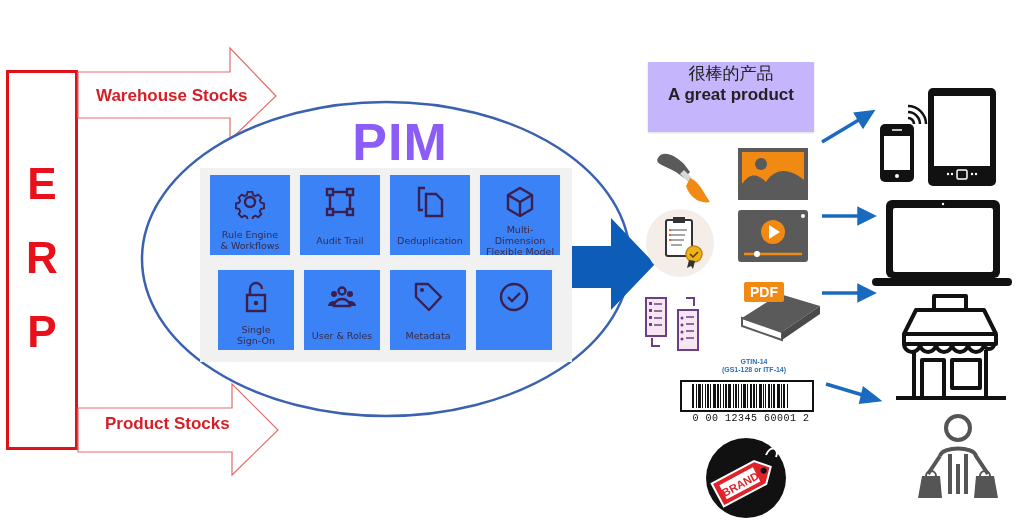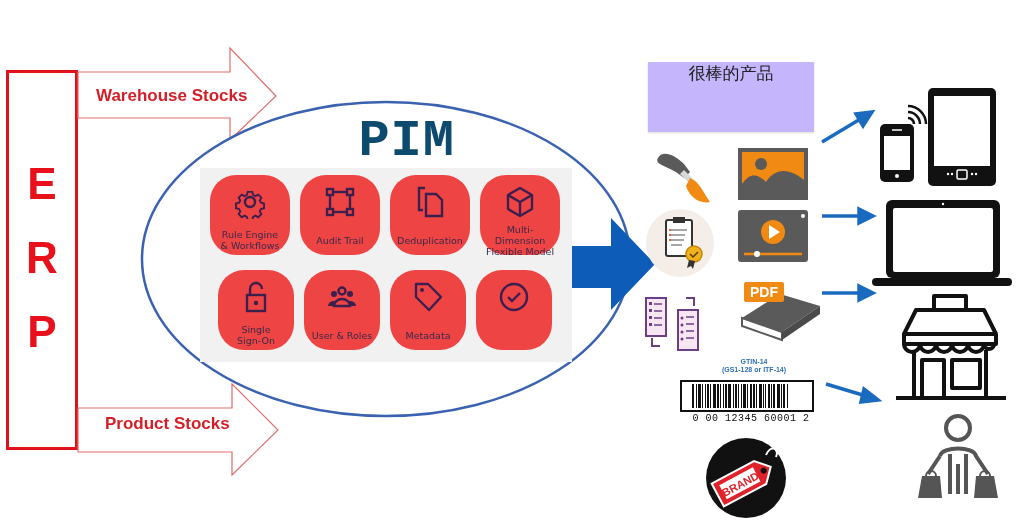--- a/index.html
+++ b/index.html
@@ -6,22 +6,22 @@
   body { width:1024px; height:524px; position:relative; overflow:hidden; font-family:"Liberation Sans", sans-serif; }
   .abs { position:absolute; }
 
   
   #erp-box { left:6px; top:70px; width:72px; height:380px; border:3px solid #e0111b; box-sizing:border-box; }
   .erp-letter { position:absolute; left:0; width:100%; text-align:center; color:#e8101a; font-weight:bold; font-size:44px; font-family:"Liberation Sans", sans-serif; }
 
   .stock-label { position:absolute; color:#d51f28; font-weight:bold; font-size:17px; font-family:"Liberation Sans", sans-serif; white-space:nowrap;margin-left:10px; }
 
   
-  #pim-title { left:345px; top:112px; width:110px; text-align:right; font-size:52px; font-weight:bold; color:#0c4a6e; font-family:Liberation Mono, monospace; letter-spacing:1px; }
-  .tile { position:absolute; width:80px; height:80px; background:#ef4444; box-sizing:border-box;border-radius:26px; }
+  #pim-title { left:345px; top:112px; width:110px; text-align:center; font-size:52px; font-weight:bold; color:#8b5cf6; font-family:Liberation Sans, sans-serif; letter-spacing:1px; }
+  .tile { position:absolute; width:80px; height:80px; background:#3b82f6; box-sizing:border-box; }
   .tile .ico { position:absolute; left:0; right:0; top:10px; height:34px; display:flex; justify-content:center; }
   .tile .lbl { position:absolute; left:0; right:0; top:48px; height:34px; display:flex; align-items:center; justify-content:center; text-align:center; font-size:9.5px; line-height:11px; color:#3a2a4a; font-family:"DejaVu Sans", sans-serif; padding:0 2px; white-space:pre-line; }
   #tiles-bg { left:200px; top:168px; width:372px; height:194px; background:#f1f1f1; }
 
   
   #trans-box { left:648px; top:62px; width:166px; height:70px; background:#c4b5fd; box-shadow:0 1px 2px rgba(0,0,0,0.15); text-align:center; }
   #trans-box div { font-weight:bold; color:#222; font-size:17px; line-height:22px; font-family:"Liberation Sans", sans-serif; }
   #trans-box .zh { font-weight:normal; font-family:"DejaVu Sans", sans-serif; font-size:17px; }
 
   #gtin-label { left:692px; top:358px; width:124px; text-align:center; color:#2d6fb5; font-weight:bold; font-size:7px; line-height:8px; font-family:"Liberation Sans", sans-serif; white-space:pre-line; }
@@ -163,20 +163,21 @@
         <g fill="none" stroke="#3b1f4f" stroke-width="2.4">
           <circle cx="17" cy="17" r="13"></circle>
           <path d="M11 17l4 4 8-8"></path>
         </g>
       </svg>
   </div>
 </div>
 
 <div id="trans-box" class="abs">
   <div class="zh">很棒的产品</div>
+  <div>A great product</div>
 </div>
 
 <svg class="abs" style="left:640px;top:140px" width="180" height="220">
 
   <g>
     <path d="M18 18 C22 10,34 14,44 24 L50 32 L44 38 L36 32 C26 26,14 24,18 18z" fill="#5a5a5a"></path>
     <path d="M44 30 L52 38 L48 42 L40 34z" fill="#d8d8d8"></path>
     <path d="M50 38 C60 42,64 54,70 62 C60 64,50 58,46 46z" fill="#f08a12"></path>
   </g>
 

